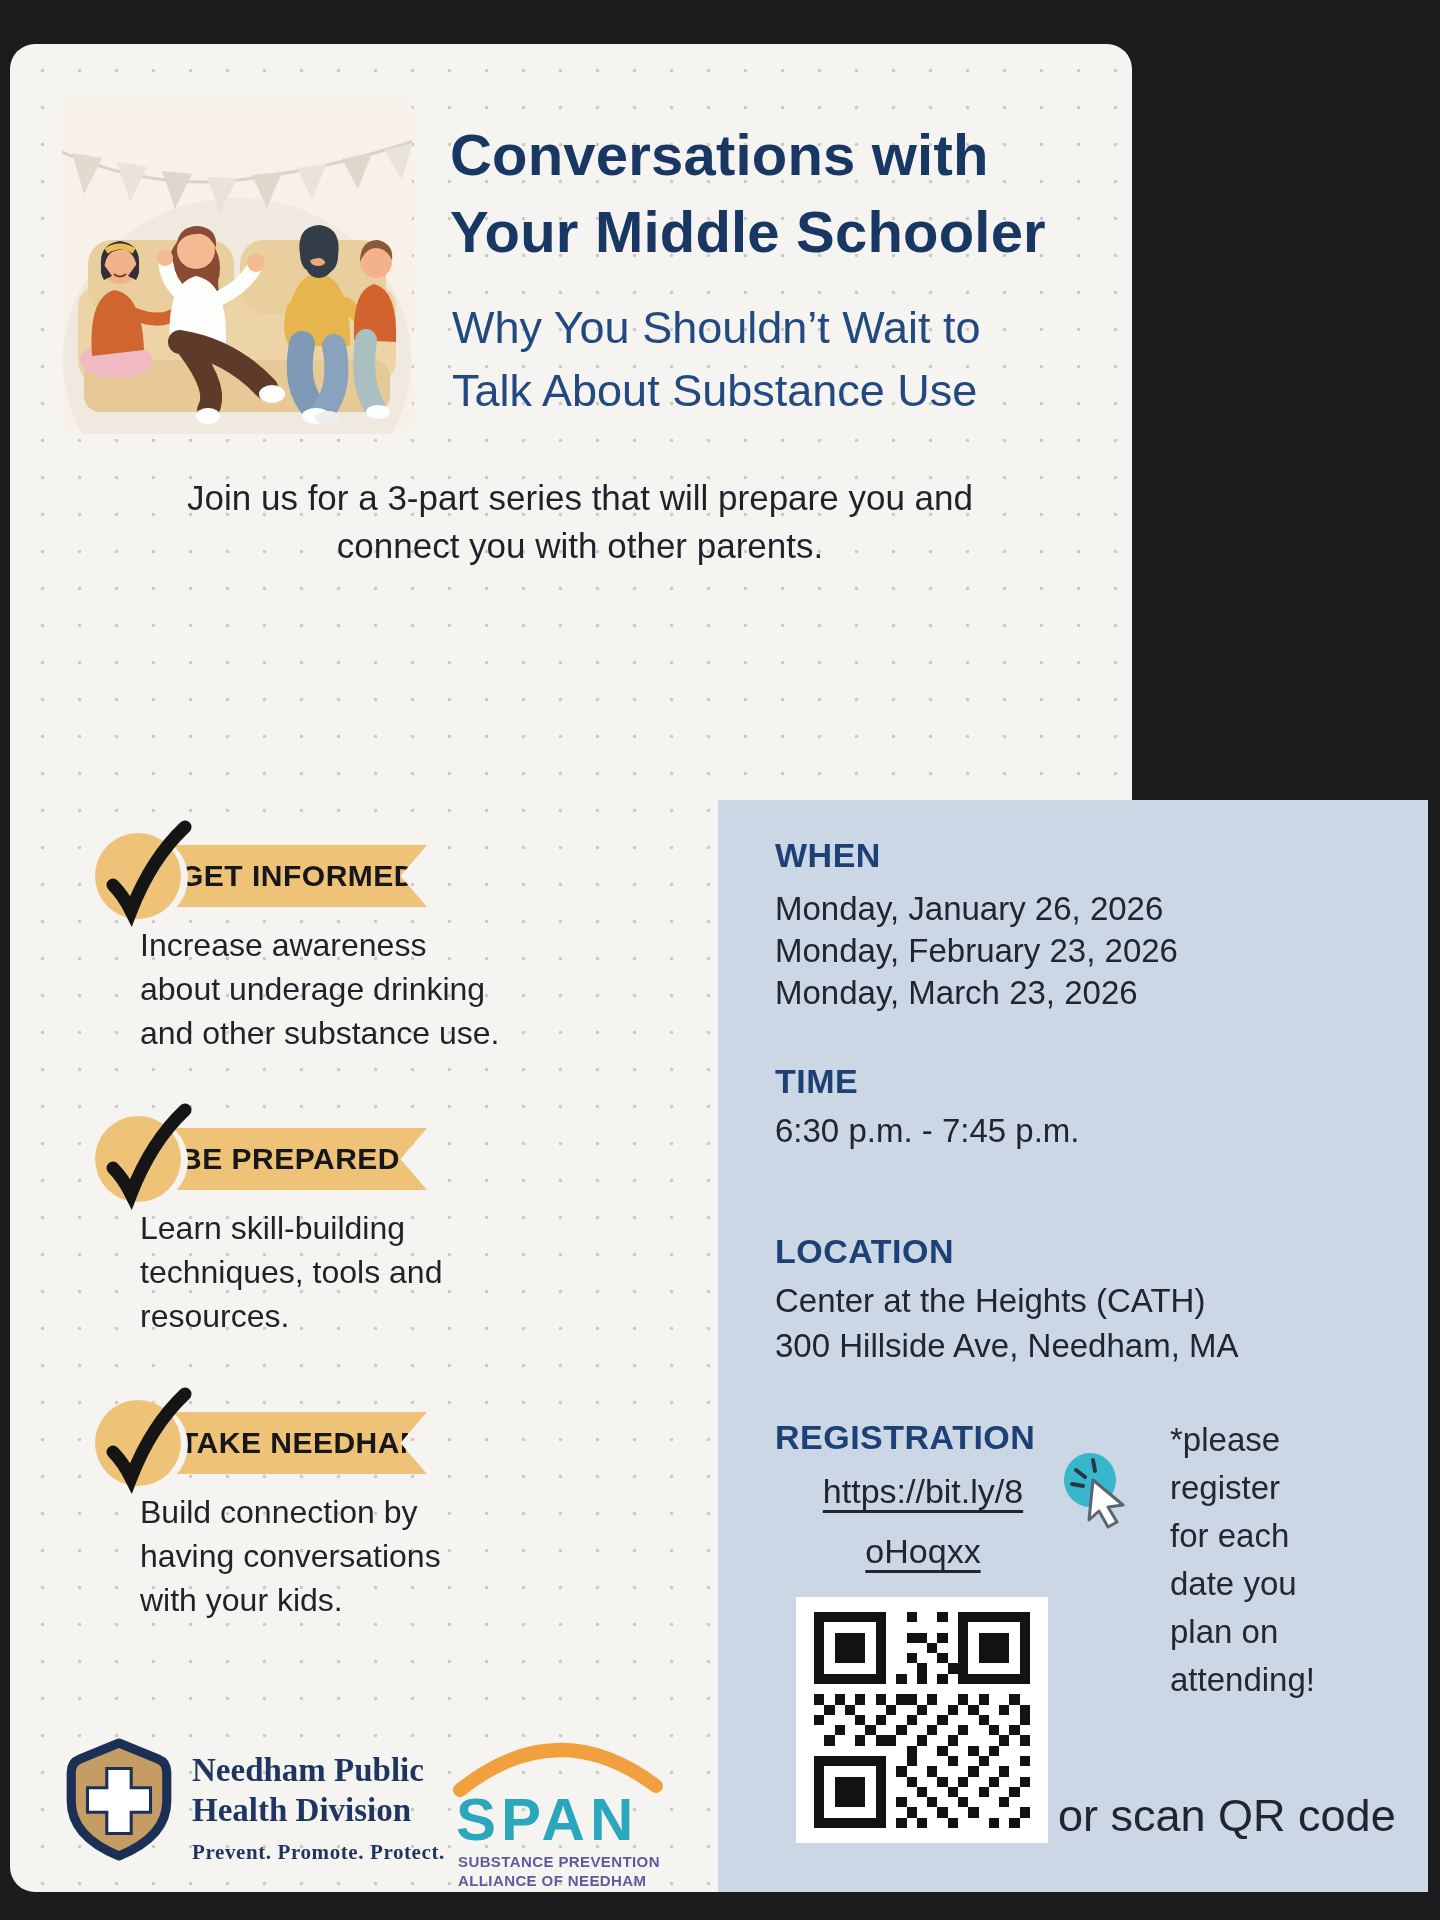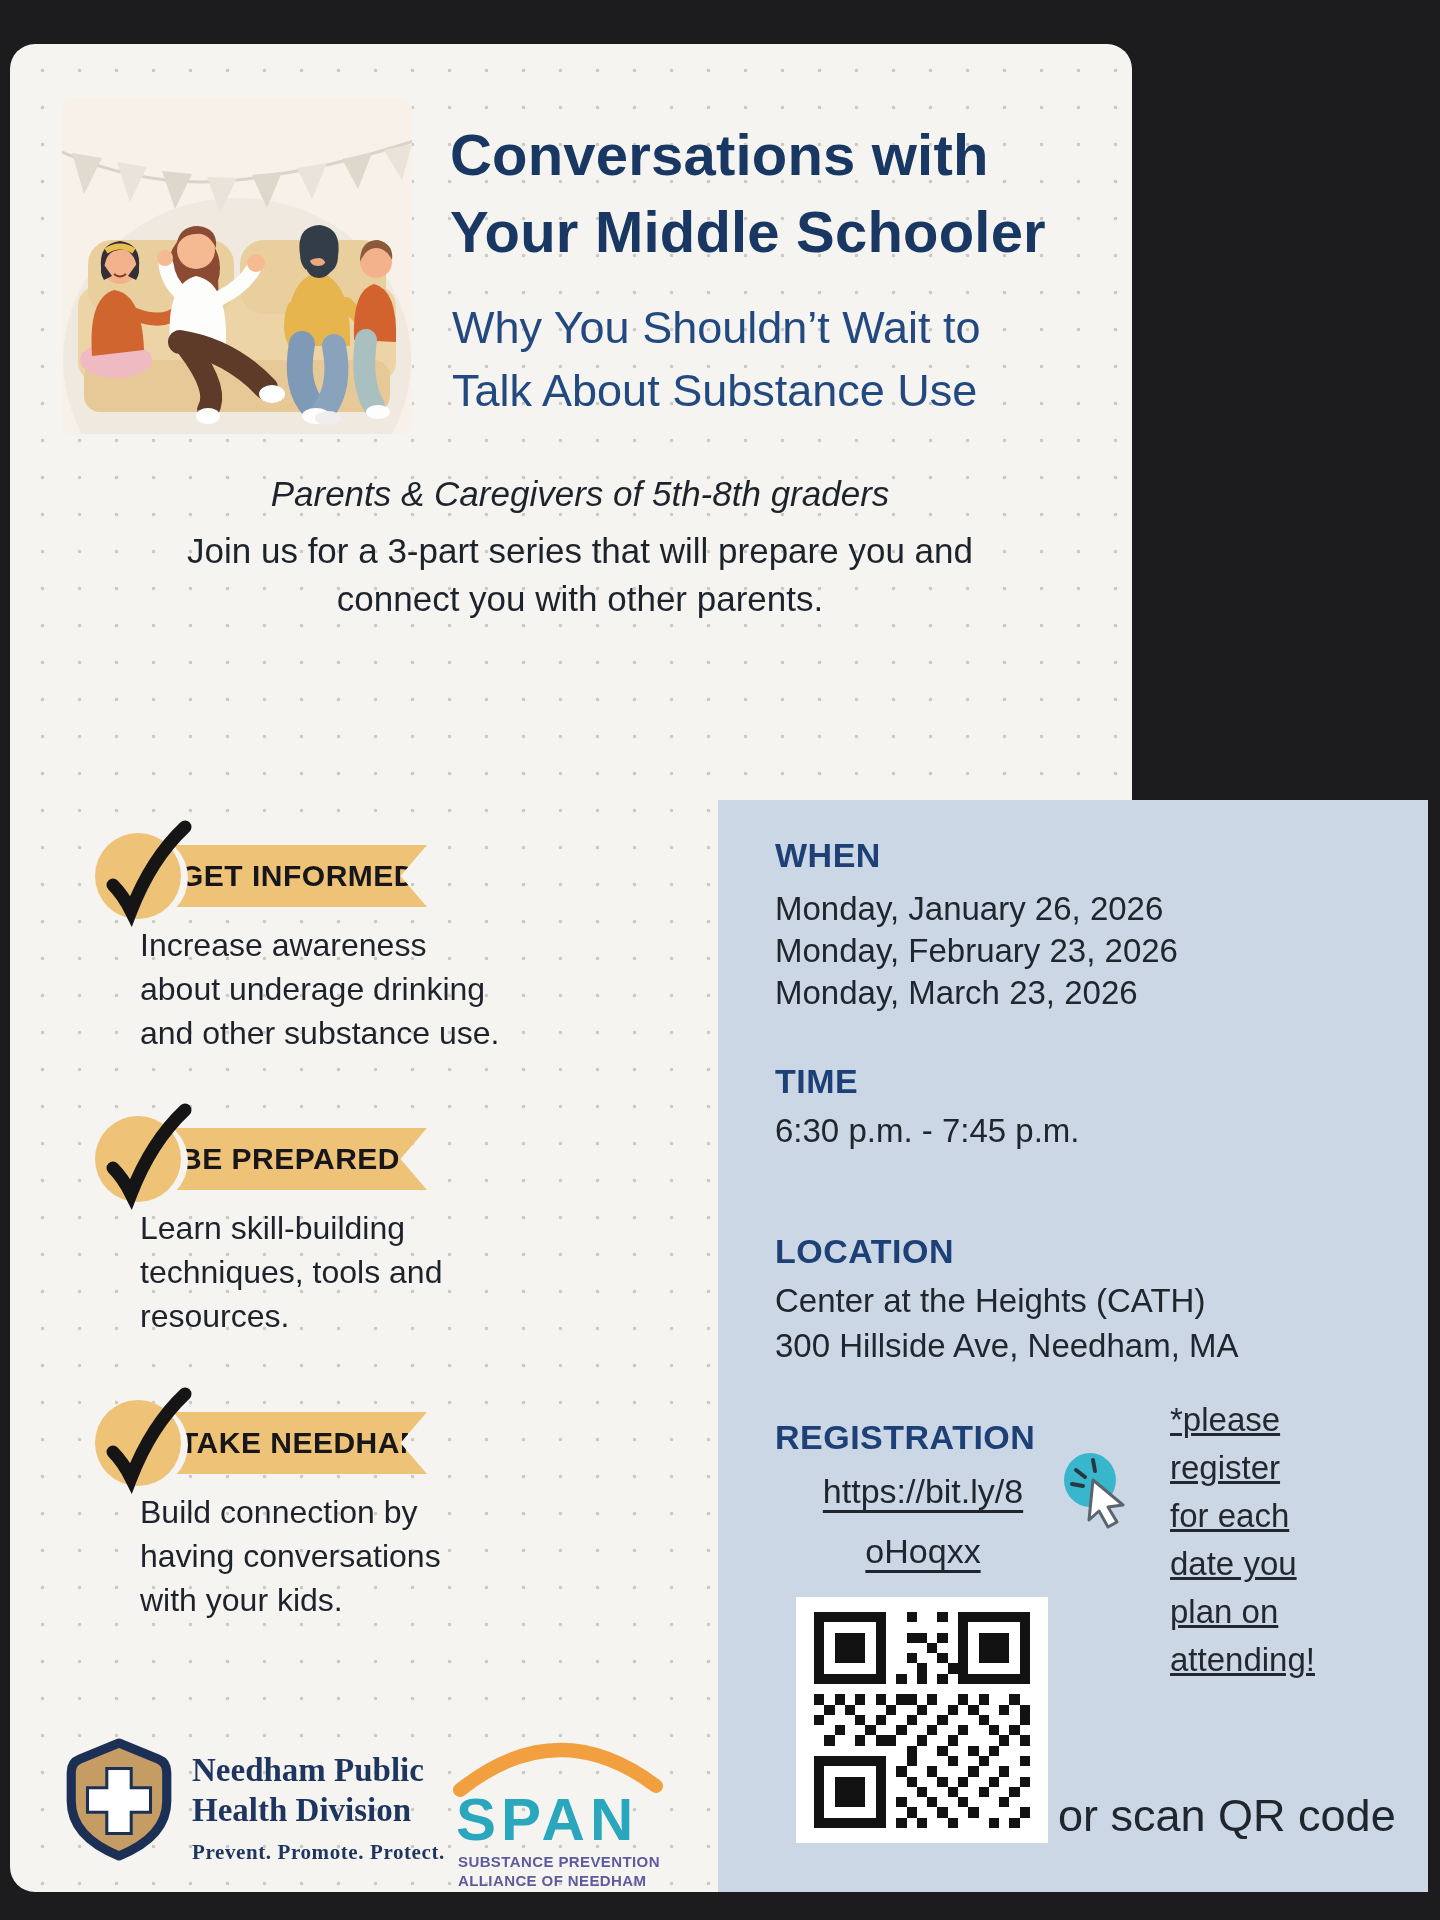--- a/index.html
+++ b/index.html
@@ -46,22 +46,22 @@
   
   .panel { position:absolute; left:708px; top:756px; width:710px; height:1092px; background:#cbd7e5; }
   .panel .h { position:absolute; font-weight:bold; font-size:34px; color:#1d4076; letter-spacing:0.5px;text-align:center; }
   .dates { position:absolute; left:57px; top:88px; font-size:33px; line-height:42px; color:#20262e; }
   .time-v { position:absolute; left:57px; top:312px; font-size:33px; color:#20262e; }
   .loc { position:absolute; left:57px; top:478px; font-size:33px; line-height:45px; color:#20262e; }
   .reg-link { position:absolute; left:0; width:410px; text-align:center; font-size:34px;
               color:#20262e; text-decoration:underline; text-decoration-thickness:2.5px;
               text-underline-offset:7px; cursor:pointer; }
   .cursor-icon { position:absolute; left:342px; top:650px; width:80px; height:86px; }
-  .note { position:absolute; left:452px; top:596px; font-size:33px; line-height:48px;
-          color:#23282e; white-space:pre-line;text-decoration:underline; }
+  .note { position:absolute; left:452px; top:616px; font-size:33px; line-height:48px;
+          color:#23282e; white-space:pre-line; }
   .qr-box { position:absolute; left:78px; top:797px; width:252px; height:246px; background:#ffffff;
             display:flex; align-items:center; justify-content:center; }
   .qr-box svg { width:216px; height:216px; }
   .qr-caption { position:absolute; left:340px; top:990px; font-size:45px; color:#20262e; }
   
   .shield { position:absolute; left:50px; top:1694px; width:118px; height:124px; }
   .nphd { position:absolute; left:182px; top:1706px; font-family:"Liberation Serif", serif; color:#1e355f; }
   .nphd .name { font-size:33px; font-weight:bold; line-height:40px; }
   .nphd .tag { font-size:21px; font-weight:bold; margin-top:10px; letter-spacing:0.6px; }
   .span-logo { position:absolute; left:438px; top:1680px; width:220px; height:172px; }
@@ -137,21 +137,20 @@
     <div class="title-block">
       <div>Conversations with</div>
       <div>Your Middle Schooler</div>
     </div>
     <div class="subtitle-block">
       <div>Why You Shouldn’t Wait to</div>
       <div>Talk About Substance Use</div>
     </div>
 
     <div class="intro">
-      <div class="audience">Parents &amp; Caregivers of 5th-8th graders</div>
       <div class="line">Join us for a 3-part series that will prepare you and</div>
       <div class="line">connect you with other parents.</div>
     </div>
 
     <div class="section" style="top:801px">
       <div class="ribbon-row">
         <div class="check-circle"></div>
         <svg class="check-svg" viewBox="0 0 104 118">
           <path d="M22 70 Q32 80 40 96 Q60 44 94 12" fill="none" stroke="#151515" stroke-width="13" stroke-linecap="round"></path>
         </svg>

